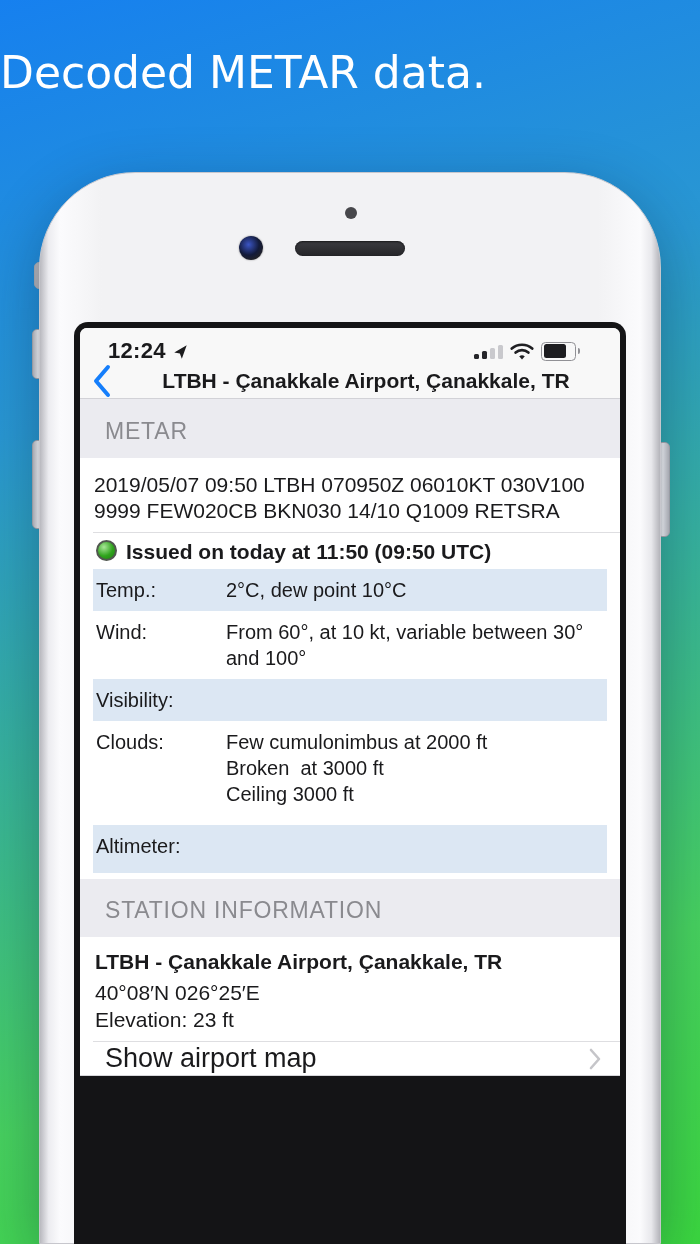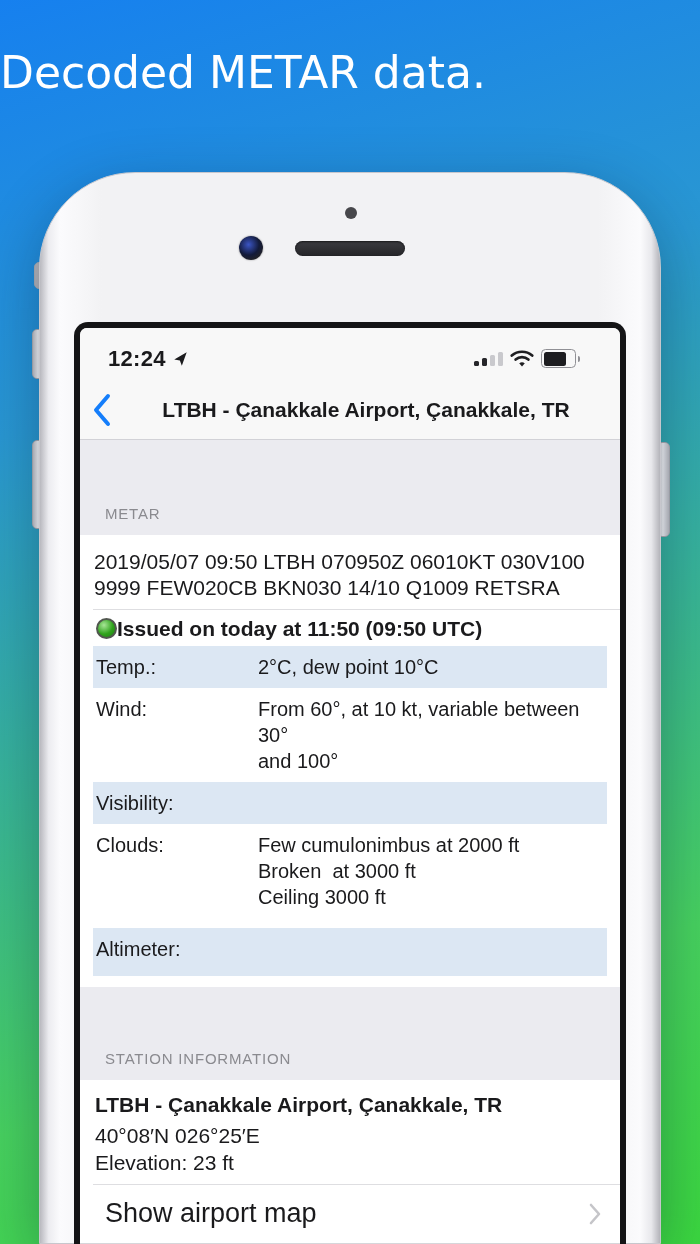--- a/index.html
+++ b/index.html
@@ -34,21 +34,21 @@
   .front-cam{position:absolute;left:239px;top:236px;width:24px;height:24px;border-radius:50%;
     background:radial-gradient(circle at 40% 36%,#3b55c4 0%,#121a3a 50%,#222226 78%);
     box-shadow:0 0 2px rgba(0,0,0,.4);}
   .speaker{position:absolute;left:295px;top:241px;width:110px;height:15px;border-radius:8px;
     background:linear-gradient(#3c3c40,#252528);box-shadow:inset 0 1px 2px rgba(0,0,0,.6);}
   .screen-frame{
     position:absolute;left:74px;top:322px;width:552px;height:922px;
     background:#141416;border-radius:14px 14px 0 0;padding:6px 6px 0;box-sizing:border-box;
   }
   .screen{
-    width:540px;height:916px;background:#fff;border-radius:7px 7px 0 0;
+    width:540px;height:748px;background:#fff;border-radius:7px 7px 0 0;
     overflow:hidden;display:flex;flex-direction:column;color:#1a1a1c;
   }
   
   .statusbar{height:58px;background:#f8f8f8;display:flex;align-items:center;
     box-sizing:border-box;padding:10px 40px 0 28px;}
   .time{font-size:22px;font-weight:700;letter-spacing:.3px;}
   .loc-arrow{margin-left:7px;display:inline-flex;transform:rotate(40deg) translateY(-1px);}
   .status-right{margin-left:auto;display:flex;align-items:center;gap:7px;}
   .sigbars{display:flex;align-items:flex-end;gap:2.5px;height:15px;}
   .sigbars span{width:5.5px;border-radius:1.5px;background:#26262a;display:block;}
@@ -61,32 +61,32 @@
   .batt-fill{width:74%;height:100%;background:#1d1d20;border-radius:2.5px;}
   .batt-tip{width:2.5px;height:6px;background:#909095;border-radius:0 2px 2px 0;margin-left:1.5px;}
   
   .navbar{height:70px;background:#f8f8f8;border-bottom:1px solid #d2d2d7;
     display:flex;align-items:center;box-sizing:border-box;padding:0 14px 0 12px;}
   .back-btn{display:flex;align-items:center;color:var(--accent_blue,#157efb);flex:0 0 34px;cursor:pointer;}
   .nav-title{flex:1;text-align:center;font-size:21px;font-weight:700;white-space:nowrap;}
   
   .section-head{background:var(--section_gray_bg,#ebebf0);display:flex;align-items:flex-end;
     box-sizing:border-box;padding:0 0 13px 25px;color:var(--section_gray_text,#8a8a8f);
-    font-size:15px;letter-spacing:.8px;}
+    font-size:23px;letter-spacing:.8px;}
   .head-metar{height:107px;}
   .head-station{height:105px;}
   .raw{padding:14px 14px 0;font-size:21px;line-height:26px;white-space:pre-wrap;}
   .sep{border-top:1px solid #dedee1;margin:8px 0 0 13px;}
-  .issued{display:flex;align-items:center;gap:0;padding:7px 0 5px 16px;}
+  .issued{display:flex;align-items:flex-start;gap:9px;padding:7px 0 5px 16px;}
   .issued-dot{width:21px;height:21px;border-radius:50%;flex:0 0 21px;
     background:radial-gradient(circle at 35% 30%,#a8e697 0%,var(--issued_green,#2fa31c) 55%,#1f7d12 100%);
     border:2px solid #51574f;box-sizing:border-box;}
   .issued-text{font-size:21px;font-weight:700;}
   .data-rows{margin:0 13px;}
-  .row{display:flex;font-size:20px;line-height:26px;padding:8px 0;gap:32px;}
+  .row{display:flex;font-size:20px;line-height:26px;padding:8px 0;}
   .row.shaded{background:var(--shaded_row,#dce7f3);}
   .row-label{flex:0 0 130px;padding-left:3px;}
   .row-value{flex:1;white-space:pre-wrap;}
   .row-clouds{padding-bottom:18px;justify-content:space-between;}
   .row-alt{padding-bottom:14px;}
   .white-gap{height:13px;}
   .station{padding:11px 14px 0 15px;font-size:21px;line-height:27px;}
   .station-name{font-weight:700;}
   .station-coords{margin-top:4px;}
   .maprow{display:flex;align-items:center;box-sizing:border-box;height:67px;

